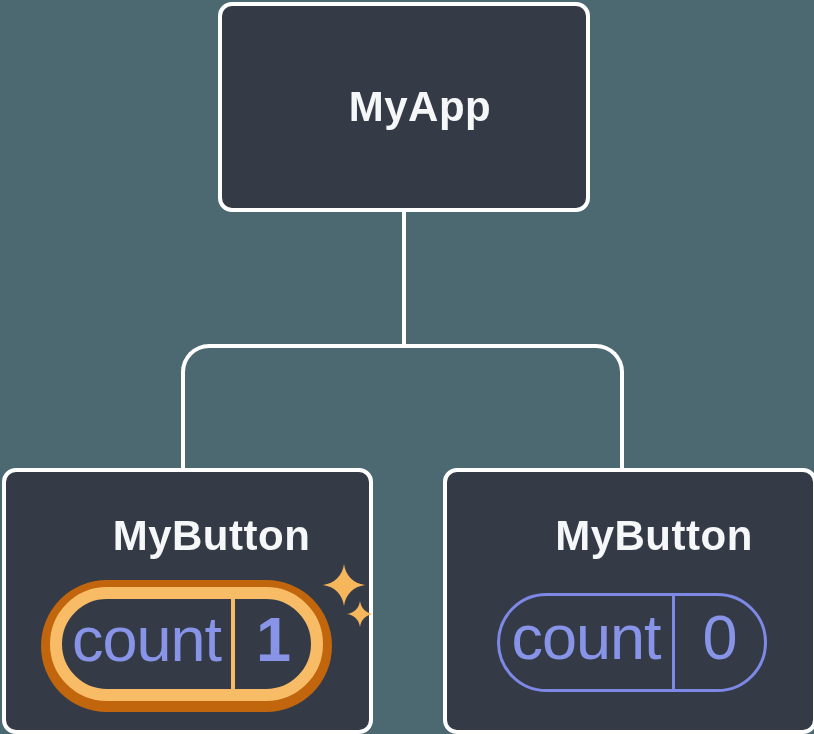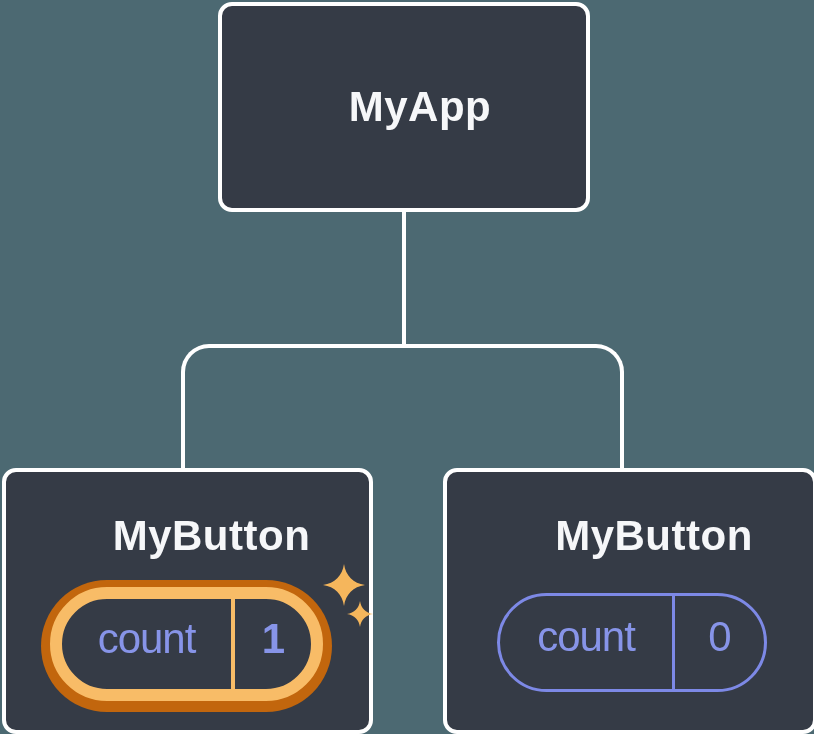--- a/index.html
+++ b/index.html
@@ -64,21 +64,21 @@
     position: absolute;
     box-sizing: border-box;
     display: grid;
     align-items: stretch;
     border-radius: 999px;
     background: var(--node-fill, #353B46);
   }
   .pill .cell {
     display: flex; align-items: center; justify-content: center;
     color: var(--state-purple, #8794E8);
-    font-size: 42px;
+    font-size: 63px;
     letter-spacing: -1px;
     padding-bottom: 11px;
   }
   .pill .cell.value { font-weight: 400; }
 
   .pill.highlight {
     left: 44px; top: 115px;
     width: 273px; height: 114px;
     border: 12px solid var(--highlight-orange-light, #F8BC67);
     box-shadow: 0 2px 0 9px var(--highlight-orange-dark, #C2660D);

